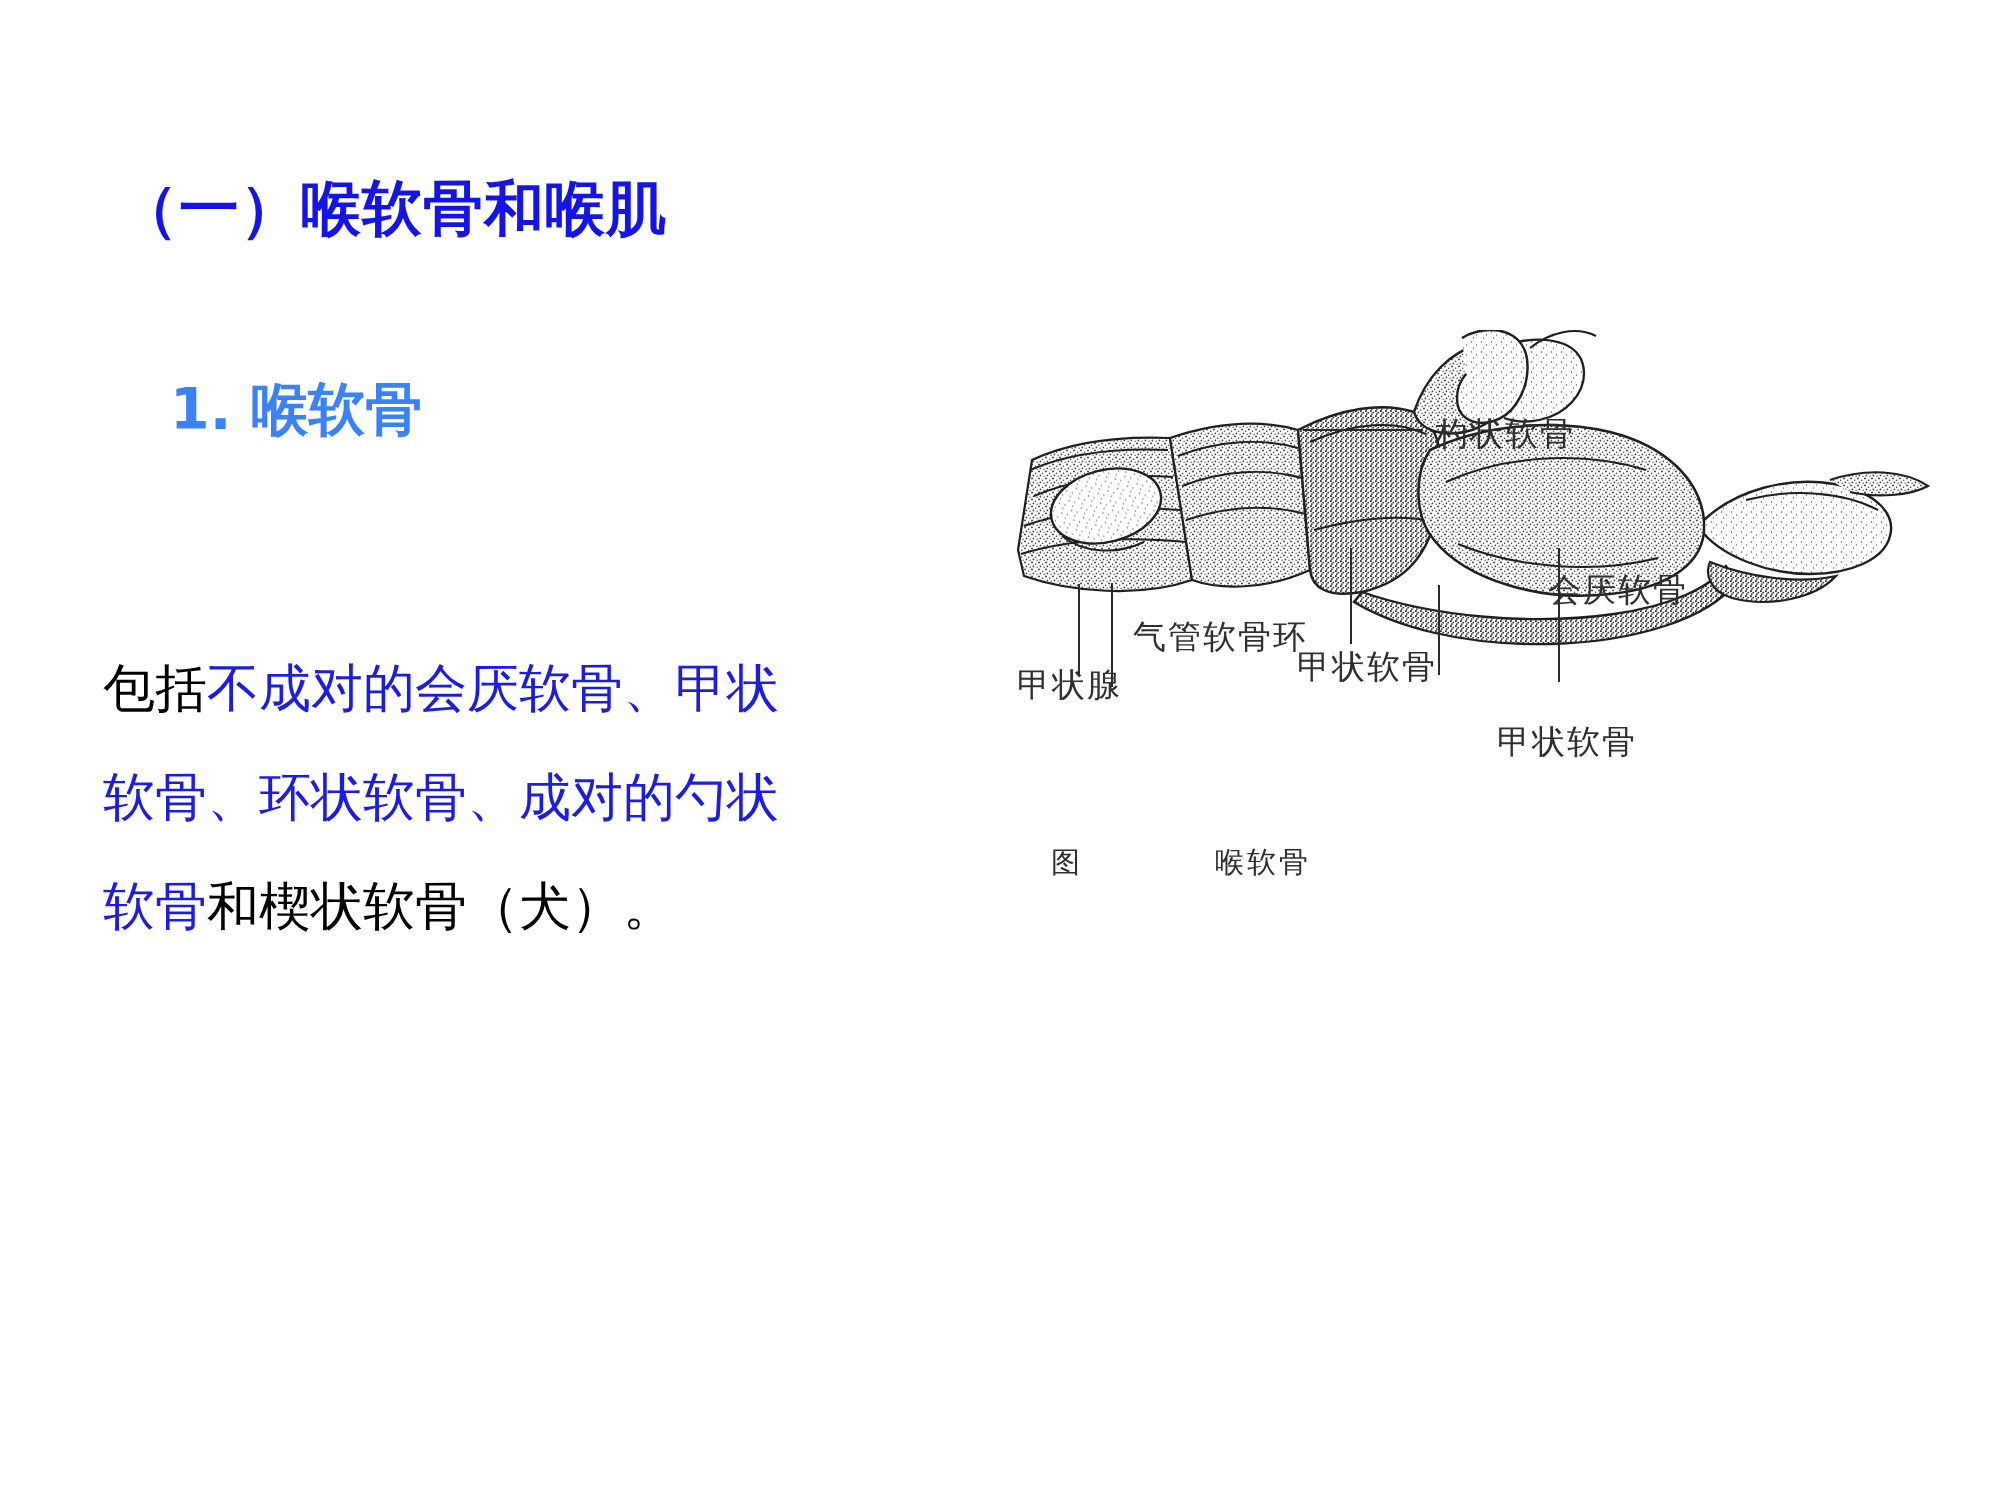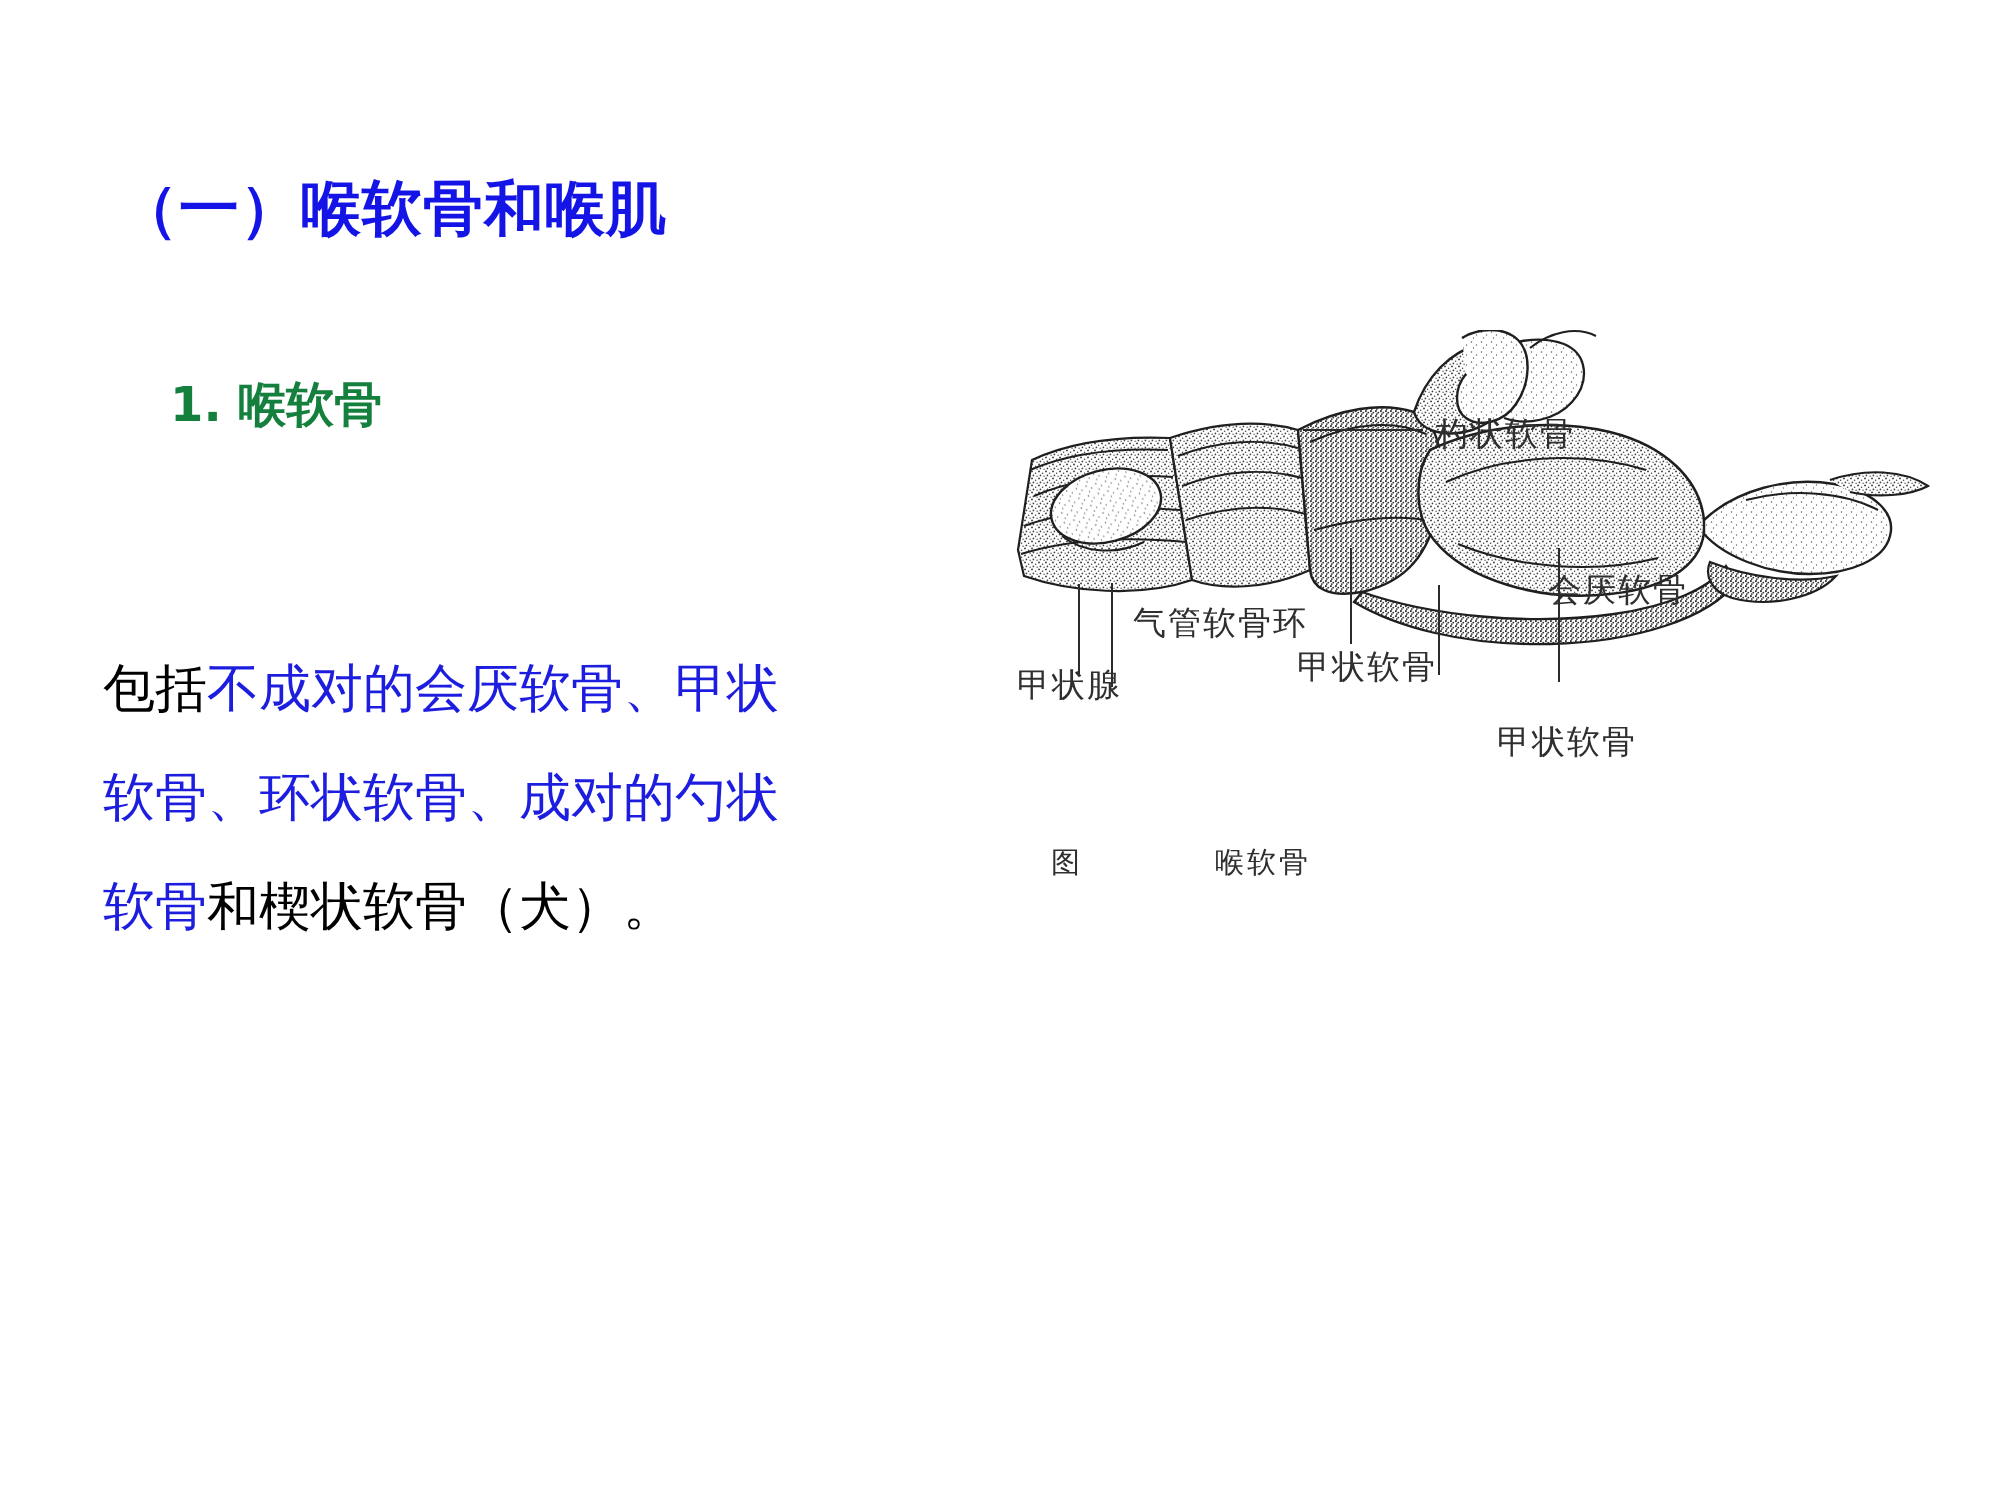--- a/index.html
+++ b/index.html
@@ -35,23 +35,23 @@
     color: #1414e6;
     letter-spacing: 1px;
     white-space: nowrap;
     line-height: 1.1;
   }
 
   .heading-2 {
     position: absolute;
     left: 170px;
     top: 378px;
-    font-size: 48px;
+    font-size: 57px;
     font-weight: bold;
-    color: #15803d;
+    color: #3b82f6;
     white-space: nowrap;
     line-height: 1.1;
   }
 
   .body-para {
     position: absolute;
     left: 103px;
     top: 634px;
     width: 700px;
     font-size: 52px;
@@ -203,21 +203,21 @@
     <div class="leader v" style="left: 340px; top: 218px; height: 96px;"></div>
     <div class="fig-label" style="left: 287px; top: 315px;">甲状软骨</div>
 
     <div class="leader v" style="left: 428px; top: 255px; height: 90px;"></div>
     <div class="fig-label" style="left: 538px; top: 238px; text-align: right;">会厌软骨</div>
 
     <div class="leader v" style="left: 548px; top: 218px; height: 134px;"></div>
     <div class="fig-label" style="left: 487px; top: 390px;">甲状软骨</div>
 
     <div class="leader v" style="left: 101px; top: 253px; height: 104px;"></div>
-    <div class="fig-label" style="left: 123px; top: 271px;">气管软骨环</div>
+    <div class="fig-label" style="left: 123px; top: 285px;">气管软骨环</div>
 
     <div class="leader v" style="left: 68px; top: 254px; height: 90px;"></div>
     <div class="fig-label" style="left: 7px; top: 333px;">甲状腺</div>
 
     <div class="fig-caption" style="left: 41px; top: 513px;">图</div>
     <div class="fig-caption" style="left: 205px; top: 513px; font-family: Liberation Serif, serif;">喉软骨</div>
 
   </div>
 </div>
 

